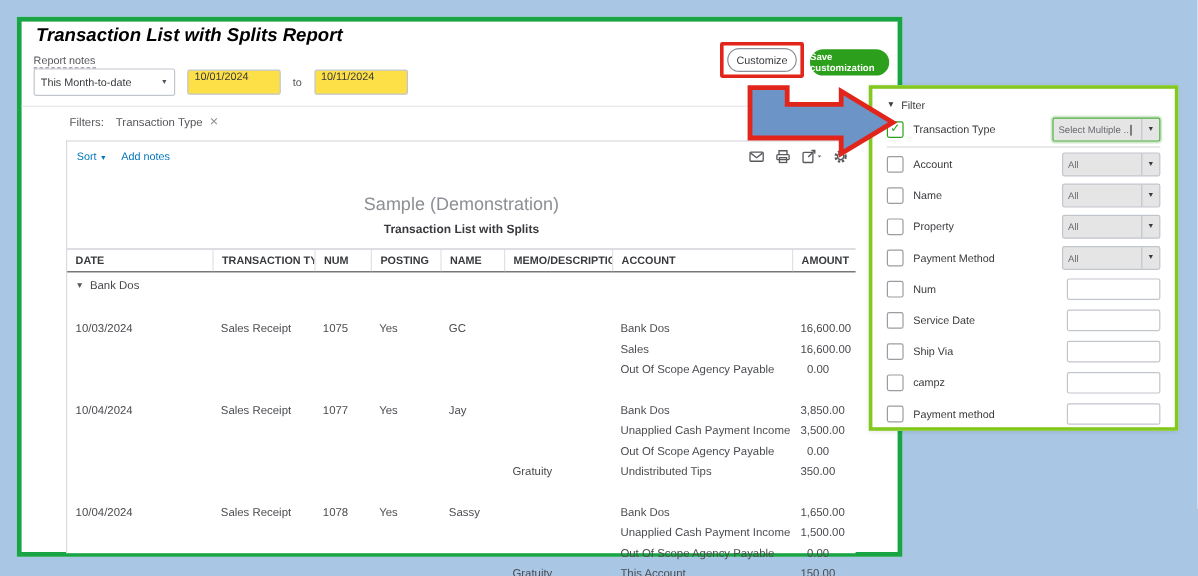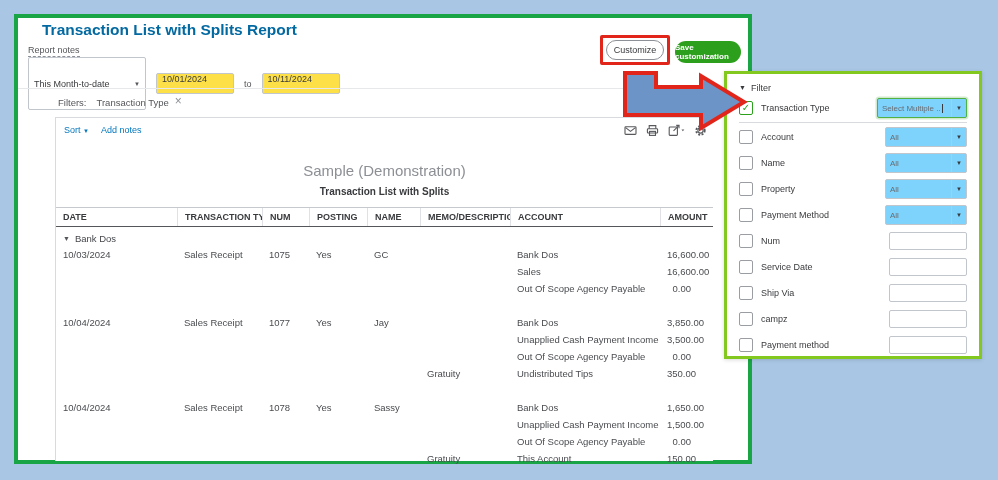--- a/index.html
+++ b/index.html
@@ -2,25 +2,25 @@
 <html><head>
 <meta charset="utf-8">
 <style>
   html,body{margin:0;padding:0;}
   body{width:998px;height:480px;background:#a9c7e5;position:relative;overflow:hidden;
        font-family:"Liberation Sans","DejaVu Sans",sans-serif;color:#393a3d;}
   .abs{position:absolute;}
 
   
   .frame{left:14px;top:14px;width:730px;height:442px;border:4px solid #19a546;background:#fff;z-index:1;}
-  .page-title{left:24px;top:3px;font-size:15.5px;font-weight:bold;color:#0369a1;}
+  .page-title{left:12px;top:3px;font-size:15.5px;font-weight:bold;color:#000000;font-style:italic;}
   .rp-label{left:10px;top:27px;font-size:9px;color:#55565a;border-bottom:1px dashed #8d9096;padding-bottom:1px;}
   .ctrl-row{left:10px;top:39px;display:flex;align-items:center;gap:10px;}
   .select-box{width:106px;height:19px;border:1px solid #c1c5cc;border-radius:2px;background:#fff;
-              display:flex;align-items:center;font-size:9px;padding:16px 5px;justify-content:space-between;}
+              display:flex;align-items:center;font-size:9px;padding:1px 5px;justify-content:space-between;}
   .date-box{width:66px;height:19px;border:1px solid #c1c5cc;border-radius:2px;background:#fde047;
             display:flex;font-size:9px;padding:0 5px;}
   .to-lbl{font-size:9px;color:#55565a;}
   .mini-caret{font-size:6px;color:#55565a;}
 
   .divider{left:0;top:70px;width:730px;height:0;border-top:1px solid #e6e8ea;}
 
   .customize-wrap{left:582px;top:17px;width:64px;height:24px;border:3px solid #e1251b;border-radius:2px;
                   display:flex;align-items:center;justify-content:center;background:#fff;z-index:6;}
   .customize-btn{width:56px;height:18px;border:1px solid #8d9096;border-radius:10px;background:#fff;
@@ -44,38 +44,38 @@
 
   .tgrid{display:grid;grid-template-columns:121px 85px 47px 58px 53px 90px 150px 53px;}
   .thead{position:absolute;left:0;top:89px;width:657px;border-top:1px solid #c6c9ce;border-bottom:1.5px solid #55565a;}
   .thead .cell{font-size:9px;font-weight:bold;color:#393a3d;padding:4px 2px 4px 7px;border-left:1px solid #dfe1e4;white-space:nowrap;overflow:hidden;}
   .thead .cell:first-child{border-left:none;}
   .thead .amt{text-align:right;padding-right:22px;}
 
   .tbody{position:absolute;left:0;top:105px;width:657px;}
   .group-row{padding:10px 0 2px 7px;font-size:9.5px;color:#45474b;display:flex;align-items:center;gap:5px;}
   .group-caret{font-size:7px;color:#55565a;}
-  .txn{margin-top:0;}
+  .txn{margin-top:20px;}
   .txn + .txn{margin-top:17px;}
   .trow .cell{font-size:9.5px;color:#4a4c50;padding:3px 2px 3px 7px;white-space:nowrap;overflow:hidden;}
   .trow .amt{text-align:right;padding-right:22px;}
 
   
   .panel{left:724px;top:71px;width:258px;height:288px;background:#fff;border:3px solid #83c81e;z-index:10;
          box-sizing:border-box;padding:6px 12px 0 12px;box-shadow:0 1px 4px rgba(0,0,0,.15);}
   .panel-hdr{display:flex;align-items:center;gap:5px;font-size:9px;color:#393a3d;height:15px;}
   .panel-hdr .tri{font-size:7px;color:#393a3d;}
   .f-row{height:26px;display:flex;align-items:center;}
   .f-divider{border-top:1px solid #d8dadd;margin:1px 0;}
   .cb{width:12px;height:12px;border:1px solid #9a9da2;border-radius:2px;background:#fff;flex:0 0 auto;
       display:flex;align-items:center;justify-content:center;}
   .cb.checked{border:1.5px solid #2ca01c;}
   .cb.checked span{color:#2ca01c;font-size:10px;font-weight:bold;line-height:10px;}
   .f-label{font-size:9px;color:#393a3d;margin-left:8px;flex:1 1 auto;}
-  .sel{width:80px;height:18px;border:1px solid #c1c5cc;border-radius:2px;background:#7dd3fc;display:flex;align-items:stretch;flex:0 0 auto;}
+  .sel{width:80px;height:18px;border:1px solid #c1c5cc;border-radius:2px;background:#e5e5e5;display:flex;align-items:stretch;flex:0 0 auto;}
   .sel.focused{width:88px;border:1px solid #53b043;box-shadow:0 0 0 1.5px rgba(44,160,28,.22);}
   .sel .val{flex:1 1 auto;font-size:8px;color:#6b6c72;display:flex;align-items:center;padding-left:4px;white-space:nowrap;overflow:hidden;}
   .sel .arrow{flex:0 0 14px;border-left:1px solid #c1c5cc;display:flex;align-items:center;justify-content:center;font-size:6px;color:#393a3d;}
   .cursor{display:inline-block;width:1px;height:9px;background:#393a3d;margin-left:1px;}
   .inp{width:76px;height:16px;border:1px solid #c1c5cc;border-radius:2px;background:#fff;flex:0 0 auto;}
 
   
   .arrow-svg{left:610px;top:62px;z-index:30;pointer-events:none;}
 </style>
 </head>

